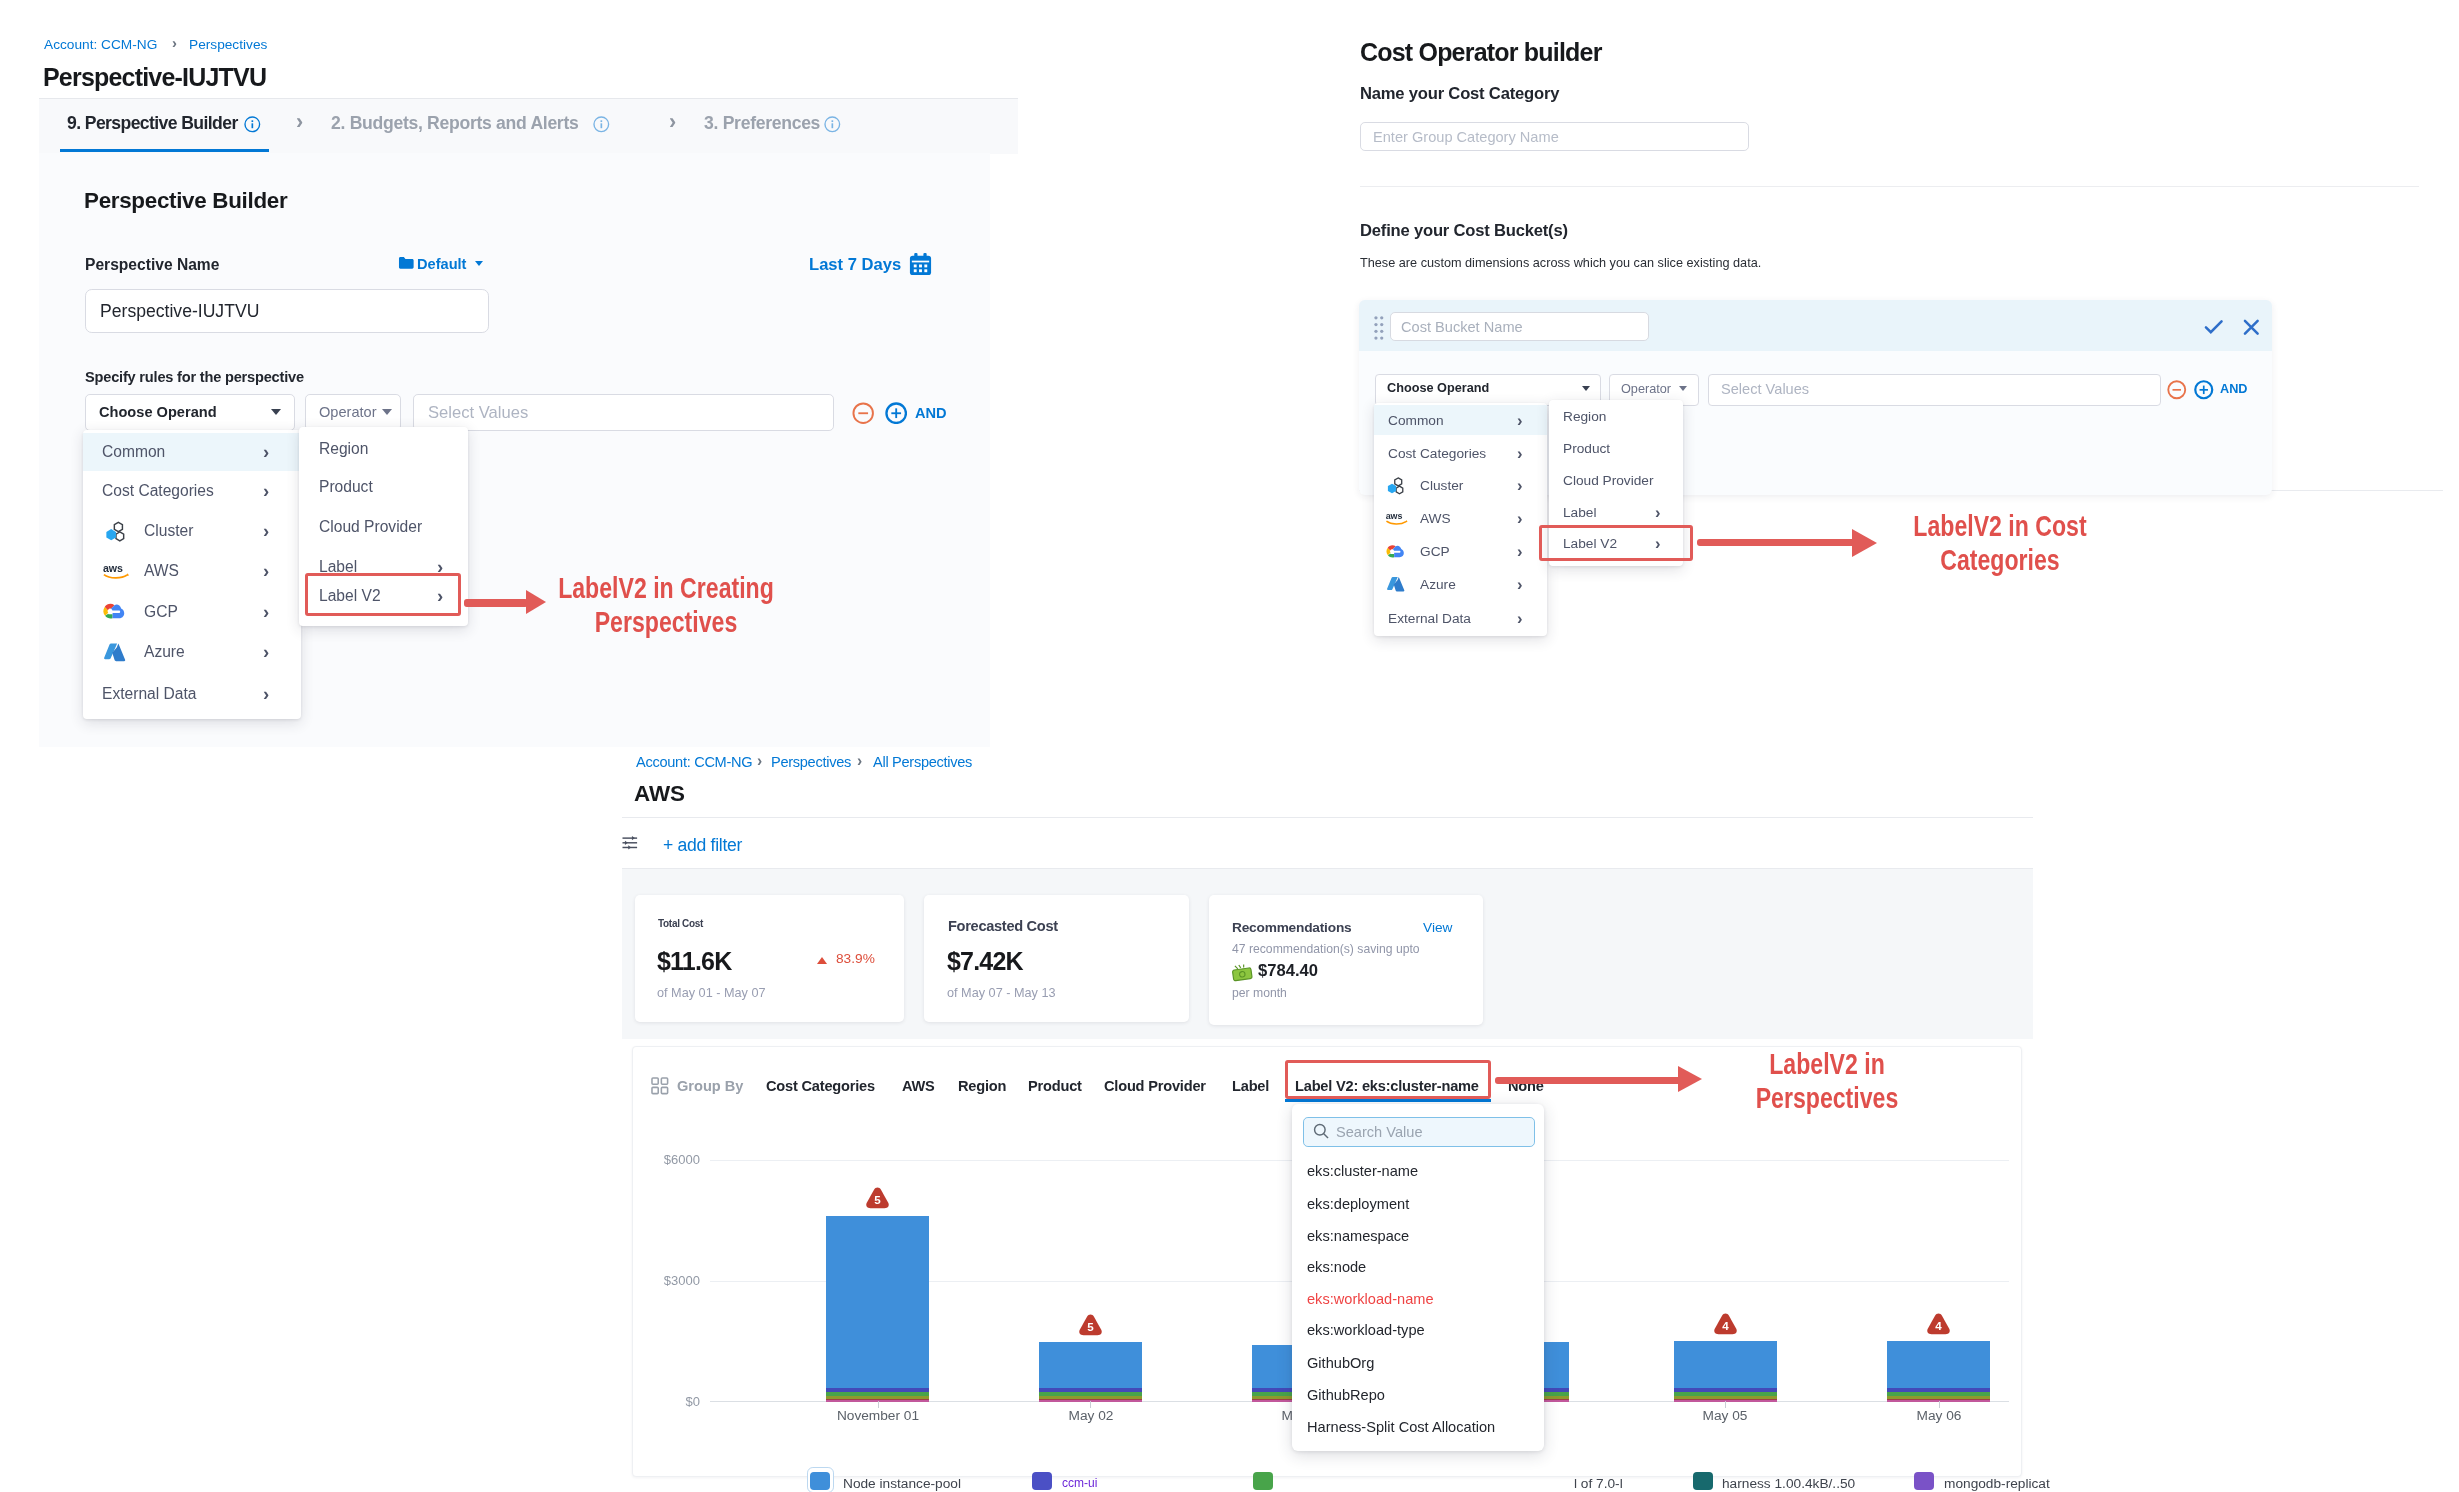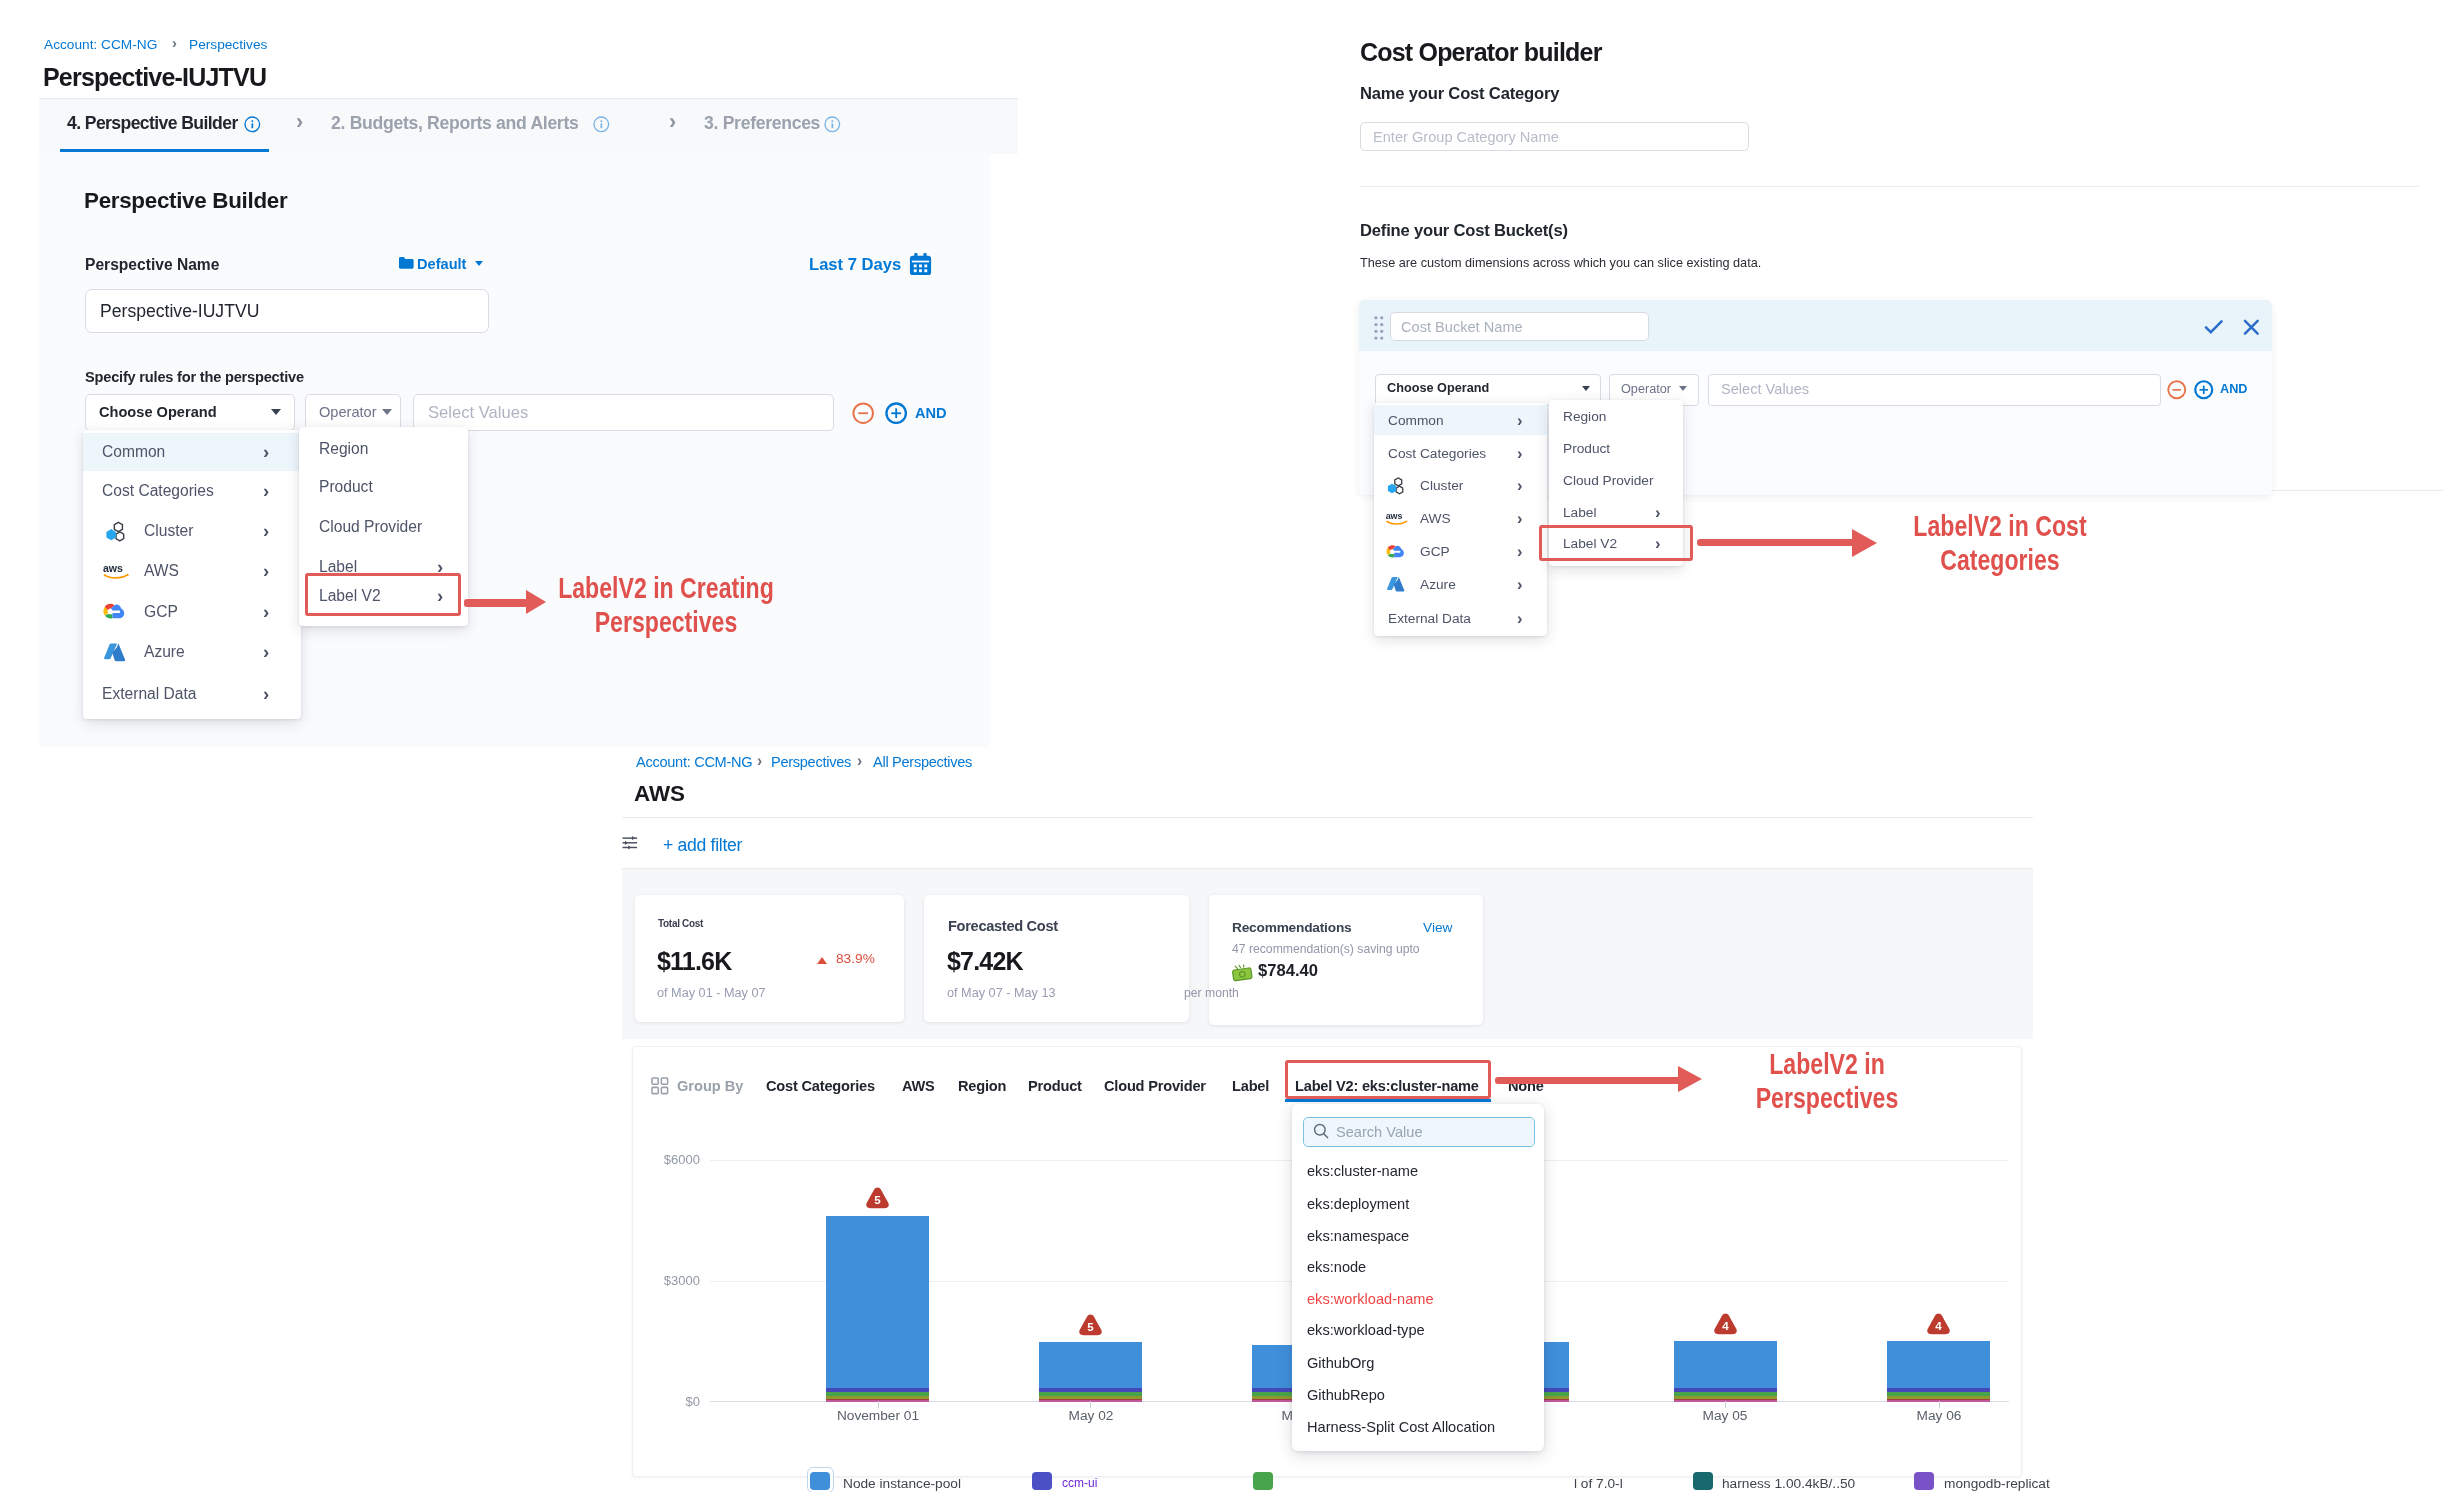--- a/index.html
+++ b/index.html
@@ -28,21 +28,21 @@
 
 <div class="ab" style="left:39px;top:99px;width:979px;height:55px;background:#f8f9fb"></div>
 <div class="ab" style="left:39px;top:153px;width:951px;height:594px;background:#fafbfd"></div>
 <div class="ab" style="left:39px;top:98px;width:979px;height:1px;background:#e6e8ec"></div>
 
 <div class="ab blue" style="left:44px;top:37px;font-size:13.7px">Account: CCM-NG</div>
 <div class="ab" style="left:172px;top:35px;font-size:14.6px;color:#6b7480;font-weight:700">›</div>
 <div class="ab blue" style="left:189px;top:37px;font-size:13.7px">Perspectives</div>
 <div class="ab dk b" style="left:43px;top:63px;font-size:25px;letter-spacing:-0.8px;color:#17191c">Perspective-IUJTVU</div>
 
-<div class="ab dk b" style="left:67px;top:113px;font-size:17.6px;letter-spacing:-0.6px">4. Perspective Builder</div>
+<div class="ab dk b" style="left:67px;top:113px;font-size:17.6px;letter-spacing:-0.6px">9. Perspective Builder</div>
 <svg class="ab" style="left:244px;top:116px" width="16.6" height="16.6" viewBox="0 0 17 17">
     <circle cx="8.5" cy="8.5" r="7.5" fill="none" stroke="#0278d5" stroke-width="1.4"></circle>
     <rect x="7.7" y="7.5" width="1.7" height="5" fill="#0278d5"></rect>
     <rect x="7.7" y="4.4" width="1.7" height="1.8" fill="#0278d5"></rect>
   </svg>
 <div class="ab" style="left:60px;top:149px;width:209px;height:2.9px;background:#0278d5"></div>
 <div class="ab" style="left:296px;top:110px;font-size:21.5px;color:#8e95a0;font-weight:600">›</div>
 <div class="ab gy" style="left:331px;top:113px;font-size:17.6px;letter-spacing:-0.3px;font-weight:700;color:#9ba2ad">2. Budgets, Reports and Alerts</div>
 <svg class="ab" style="left:593px;top:116px" width="16.6" height="16.6" viewBox="0 0 17 17">
     <circle cx="8.5" cy="8.5" r="7.5" fill="none" stroke="#7ab4e4" stroke-width="1.4"></circle>
@@ -299,21 +299,21 @@
 <div class="ab blue" style="left:1423px;top:920px;font-size:13.7px">View</div>
 <div class="ab" style="left:1232px;top:942px;font-size:12.2px;color:#9196a9">47 recommendation(s) saving upto</div>
 <svg class="ic" style="left:1231px;top:963px" width="23.4" height="21.5" viewBox="0 0 24 22">
     <g transform="rotate(-8 12 11)">
       <rect x="2" y="6" width="19" height="11" rx="2" fill="#8cc63f" stroke="#5a9426" stroke-width="1.2"></rect>
       <circle cx="11.5" cy="11.5" r="2.8" fill="none" stroke="#5a9426" stroke-width="1.1"></circle>
     </g>
     <path d="M4 3 l3 3 M8 2 l2 3 M13 1.5 l0 3" stroke="#5a9426" stroke-width="1.2" fill="none"></path>
   </svg>
 <div class="ab" style="left:1258px;top:961px;font-size:16.6px;color:#1d2026;font-weight:600">$784.40</div>
-<div class="ab" style="left:1184px;top:986px;font-size:12.2px;color:#9196a9">per month</div>
+<div class="ab" style="left:1232px;top:986px;font-size:12.2px;color:#9196a9">per month</div>
 
 <div class="ab" style="left:632px;top:1046px;width:1390px;height:431px;background:#fff;border:1px solid #eef0f3;border-radius:3.9px;box-shadow:0 1px 2.9px rgba(40,41,61,.06)"></div>
 
 <svg class="ic" style="left:651px;top:1077px" width="17.6" height="17.6" viewBox="0 0 18 18">
     <g fill="none" stroke="#9aa1ab" stroke-width="1.6">
       <rect x="1" y="1" width="6.4" height="6.4" rx="1"></rect>
       <rect x="10.6" y="1" width="6.4" height="6.4" rx="1"></rect>
       <rect x="1" y="10.6" width="6.4" height="6.4" rx="1"></rect>
       <rect x="10.6" y="10.6" width="6.4" height="6.4" rx="1"></rect>
     </g>

